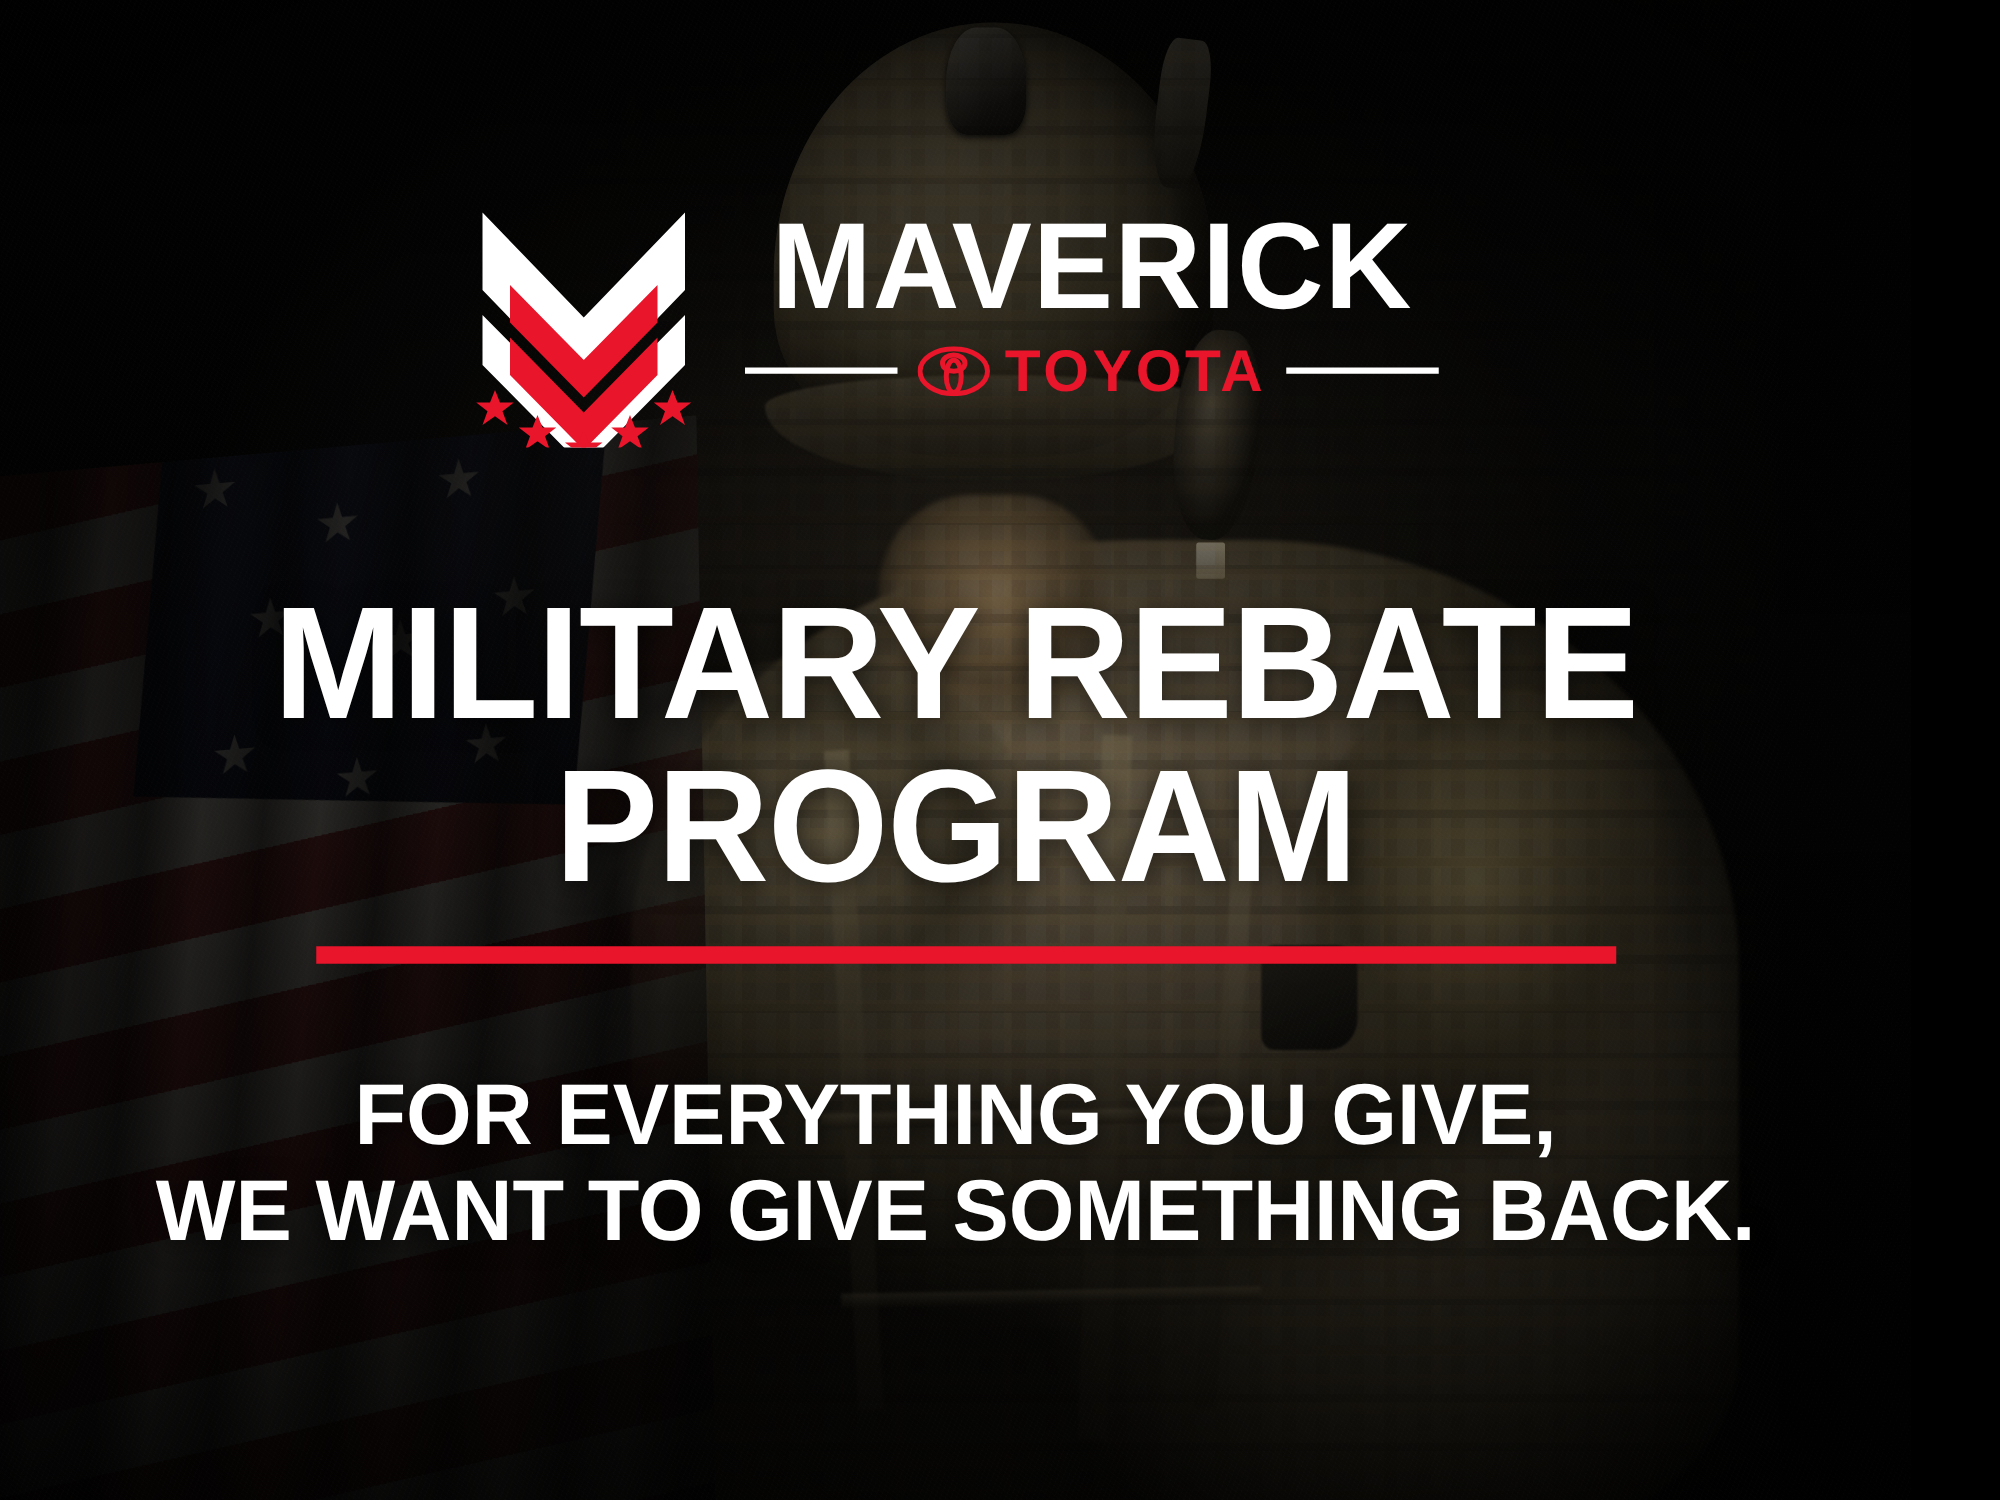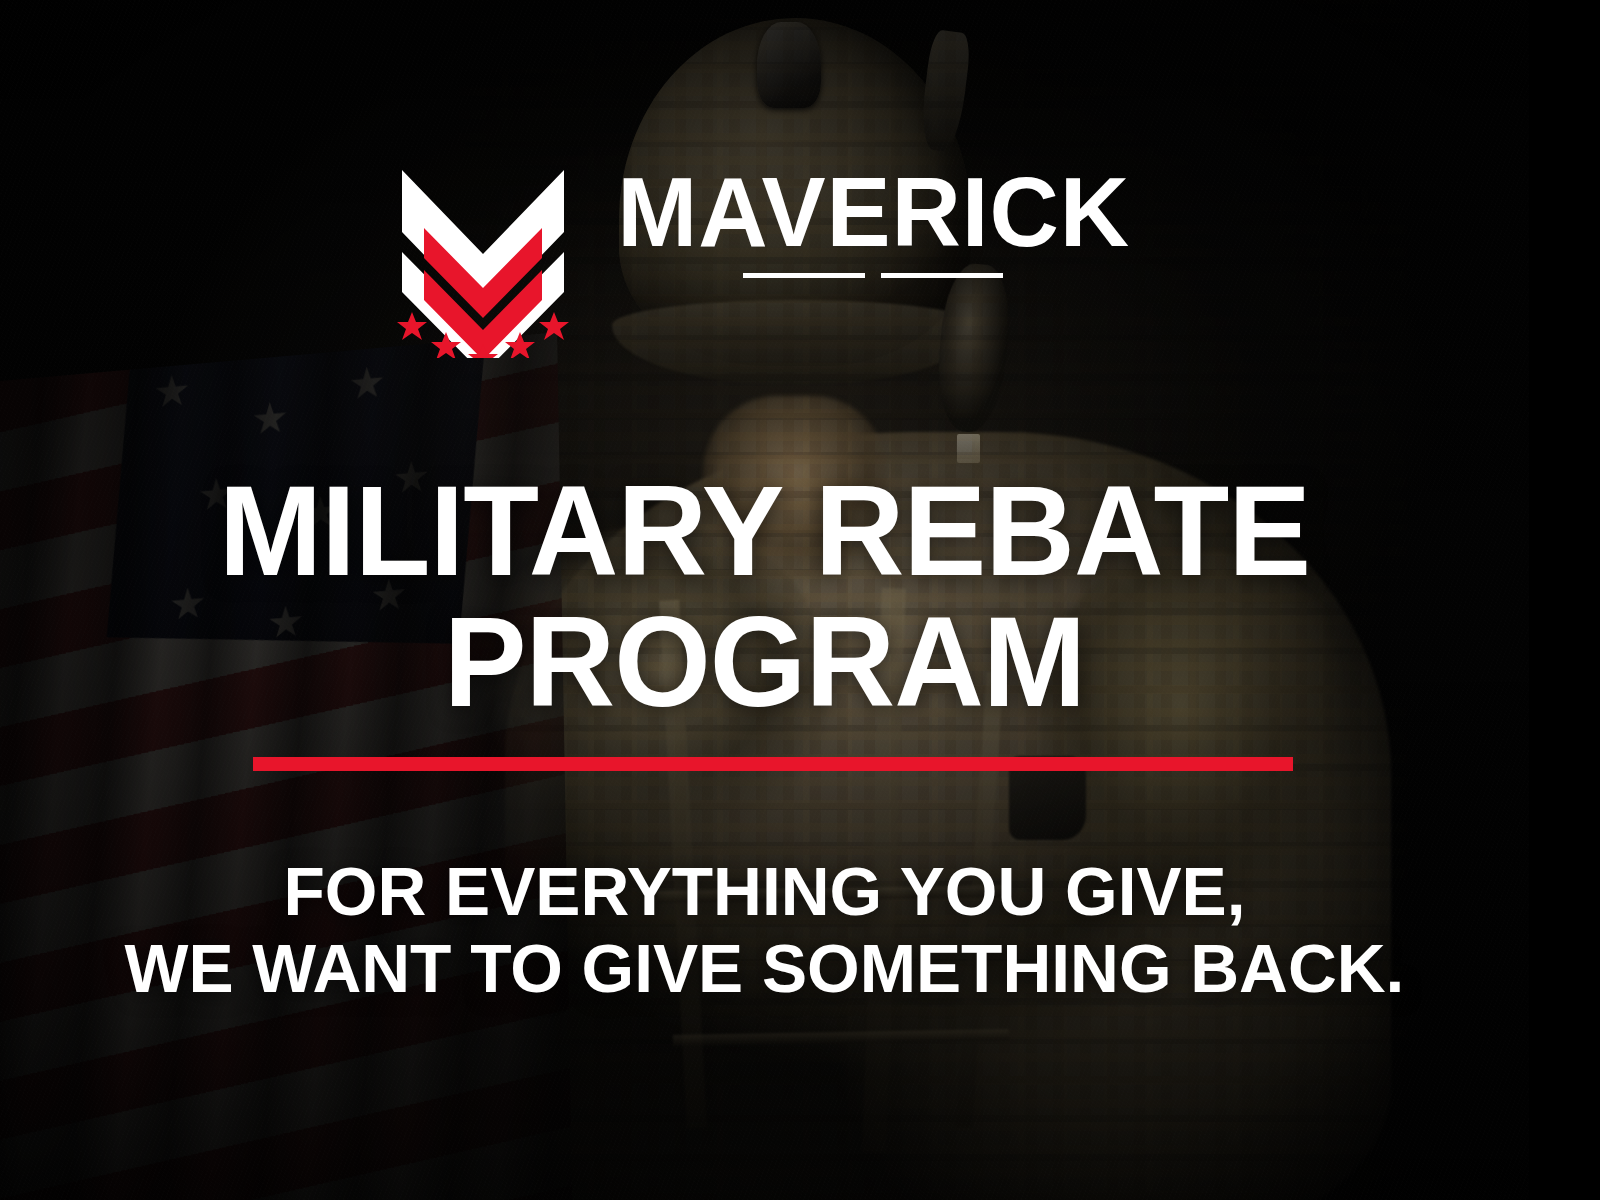--- a/index.html
+++ b/index.html
@@ -439,20 +439,28 @@
           </g>
         </svg>
       </div>
 
       <div class="wordmark-col">
         <div class="wordmark">MAVERICK</div>
 
         <div class="toyota-row">
           <div class="rule"></div>
 
+          <div class="toyota-mark">
+            <svg class="toyota-oval" viewBox="0 0 116 80" aria-hidden="true">
+              <ellipse cx="58" cy="40" rx="54" ry="36" fill="none" stroke="#e8152b" stroke-width="8"></ellipse>
+              <ellipse cx="58" cy="27" rx="18" ry="13" fill="none" stroke="#e8152b" stroke-width="8"></ellipse>
+              <ellipse cx="58" cy="48" rx="12" ry="26" fill="none" stroke="#e8152b" stroke-width="8"></ellipse>
+            </svg>
+            <div class="toyota-word">TOYOTA</div>
+          </div>
 
           <div class="rule"></div>
         </div>
       </div>
     </div>
 
     <div class="headline">
       <span class="hl-line">MILITARY REBATE</span>
       <span class="hl-line">PROGRAM</span>
     </div>

